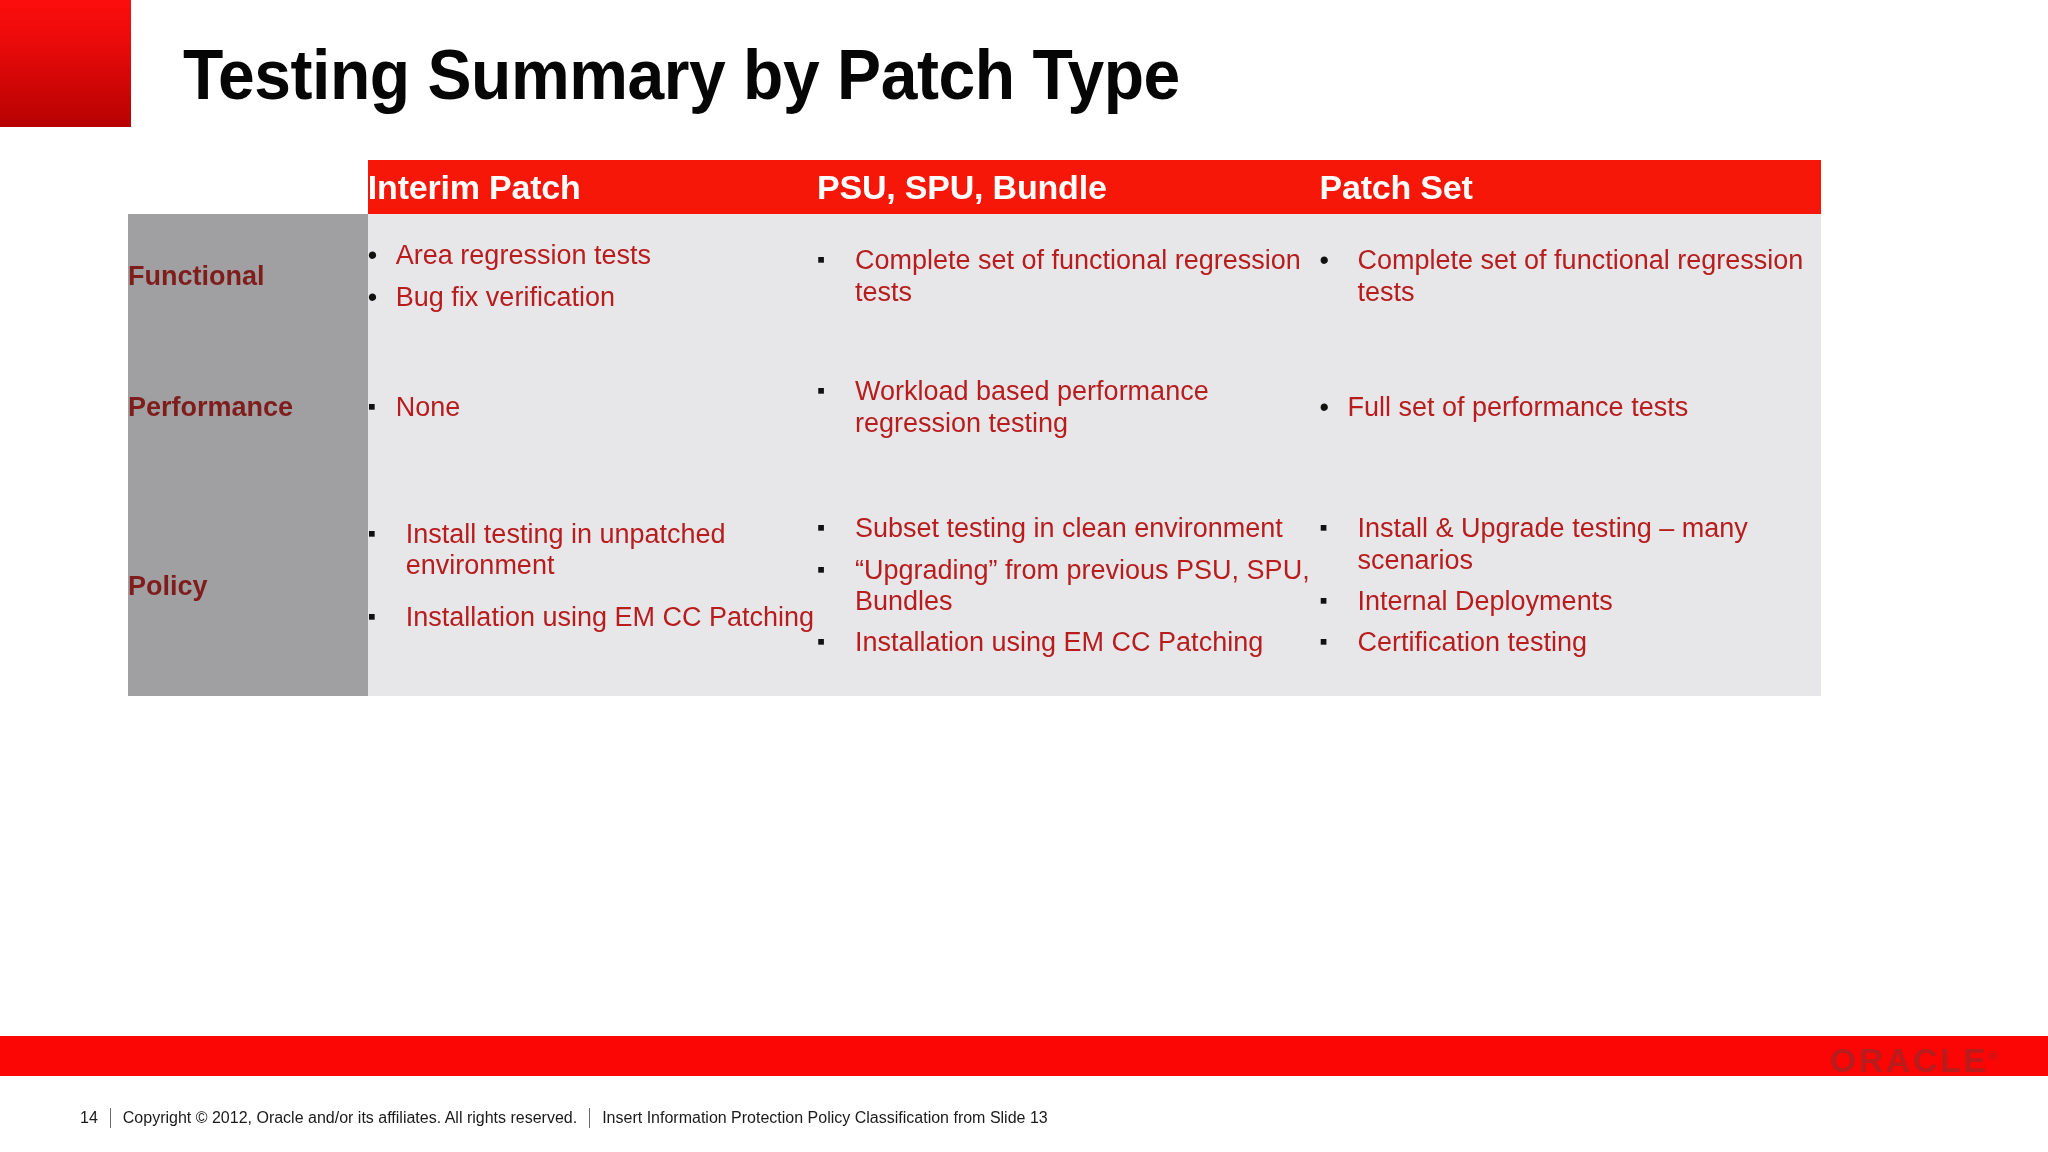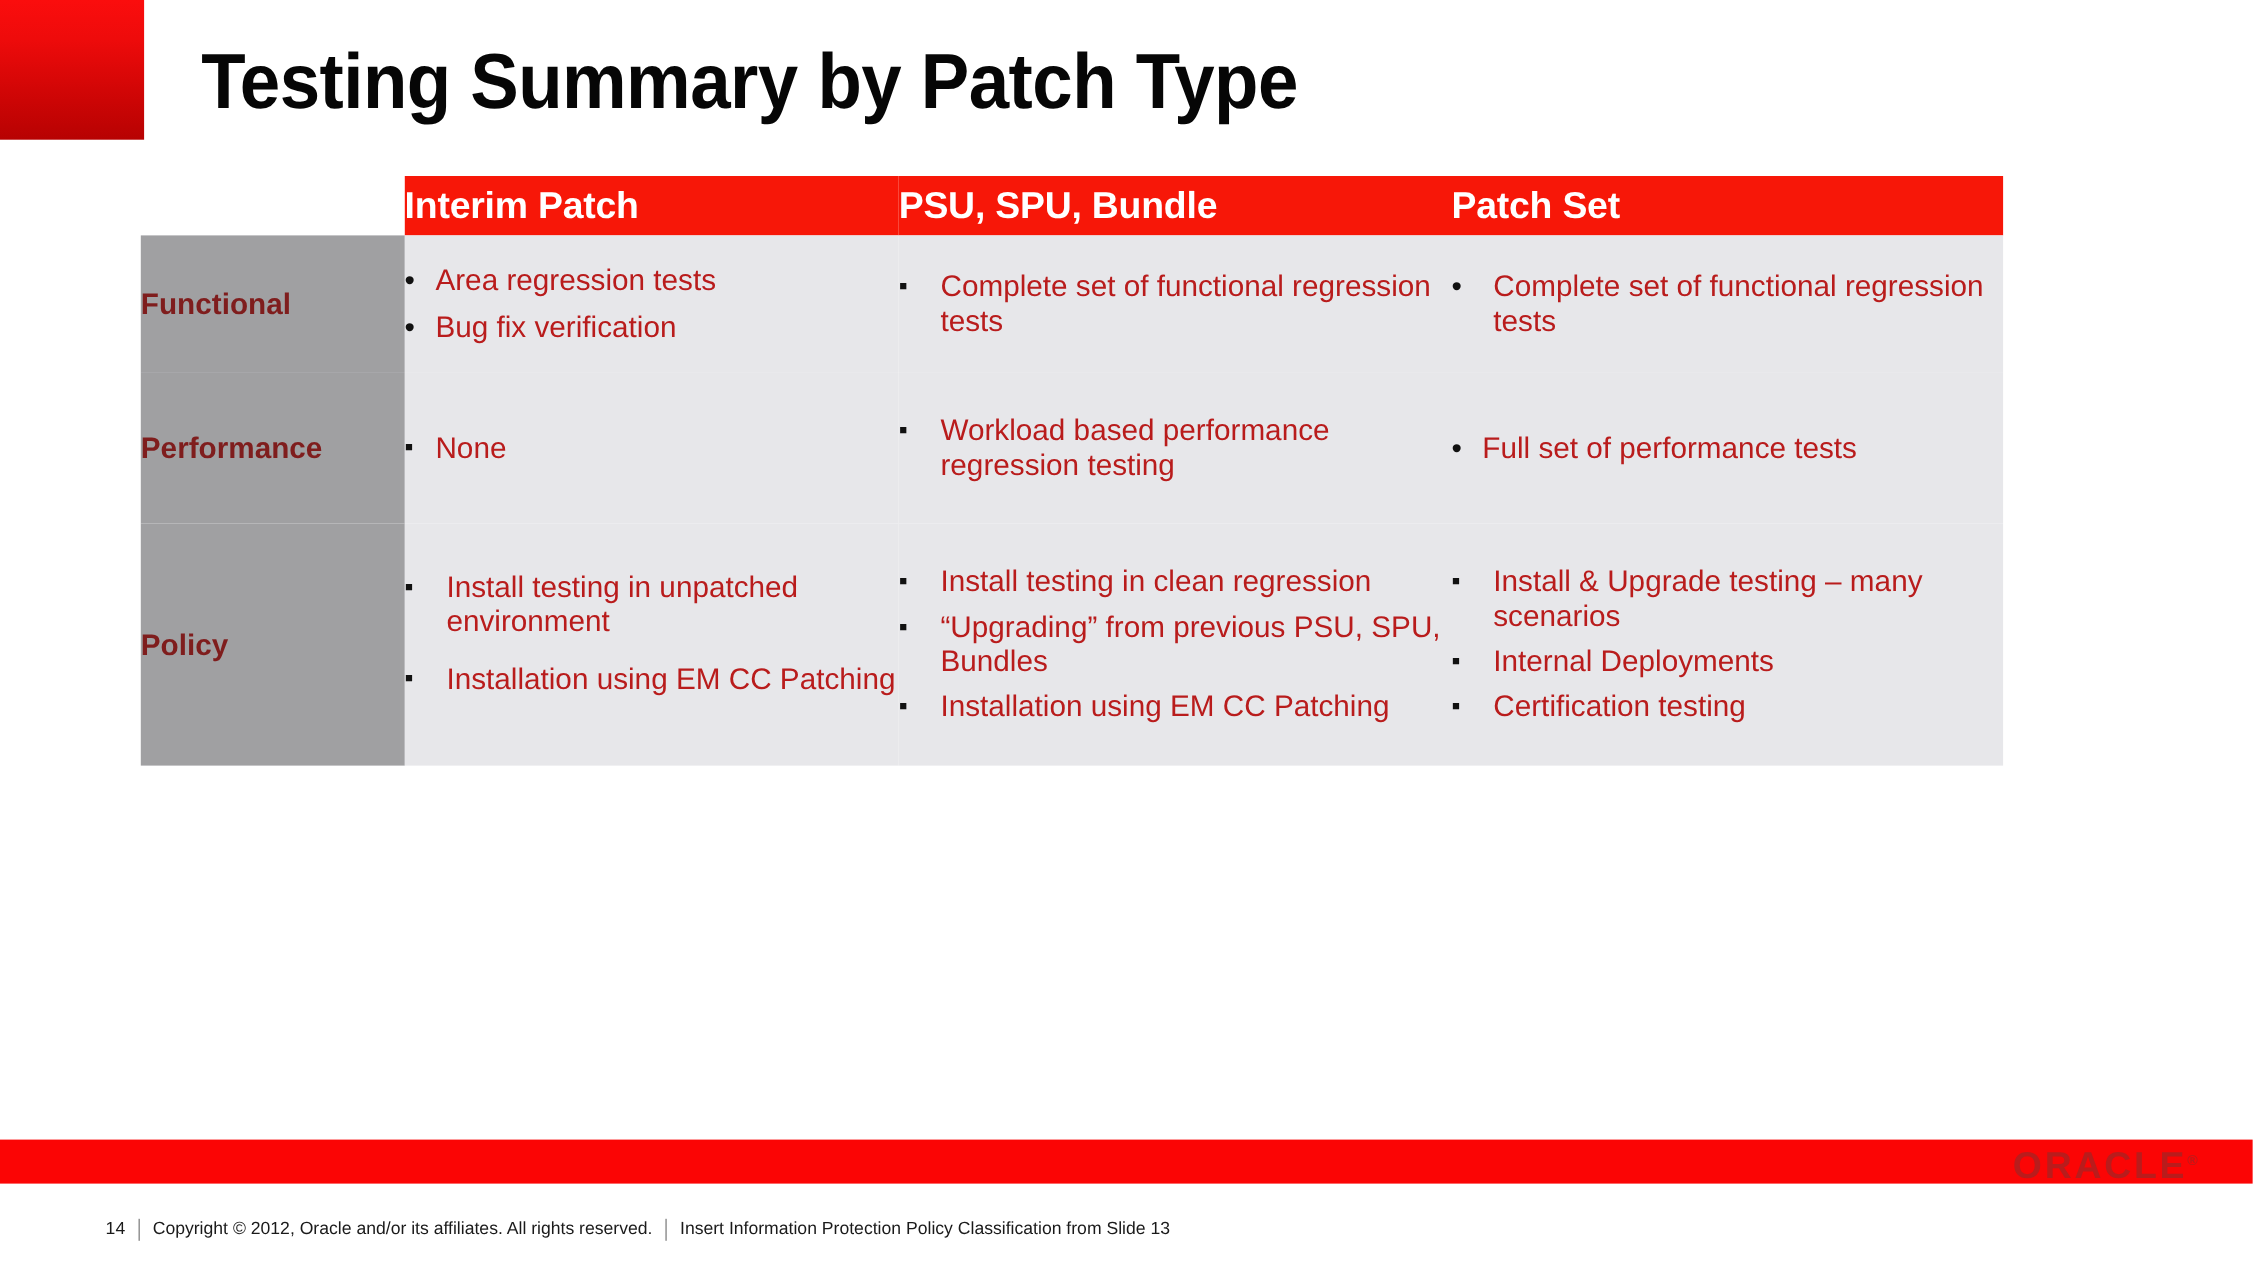--- a/index.html
+++ b/index.html
@@ -168,21 +168,21 @@
   }
   .oracle-logo .tm {
     font-size: 13px;
     vertical-align: super;
     letter-spacing: 0;
   }
 
   
   .footer {
     position: absolute;
-    left: 96px;
+    left: 80px;
     top: 1108px;
     font-size: 16px;
     color: #1a1a1a;
     display: flex;
     align-items: center;
     white-space: nowrap;
   }
   .footer .sep {
     display: inline-block;
     width: 1px;
@@ -259,21 +259,21 @@
     <tr class="r-other">
       <td class="row-label g-dark">Policy</td>
       <td class="data-cell">
         <ul class="blist square gutter-wide loose">
           <li>Install testing in unpatched environment</li>
           <li>Installation using EM CC Patching</li>
         </ul>
       </td>
       <td class="data-cell">
         <ul class="blist square gutter-wide">
-          <li>Install testing in clean regression</li>
+          <li>Subset testing in clean environment</li>
           <li>“Upgrading” from previous PSU, SPU, Bundles</li>
           <li>Installation using EM CC Patching</li>
         </ul>
       </td>
       <td class="data-cell last">
         <ul class="blist square gutter-wide">
           <li>Install &amp; Upgrade testing – many scenarios</li>
           <li>Internal Deployments</li>
           <li>Certification testing</li>
         </ul>

